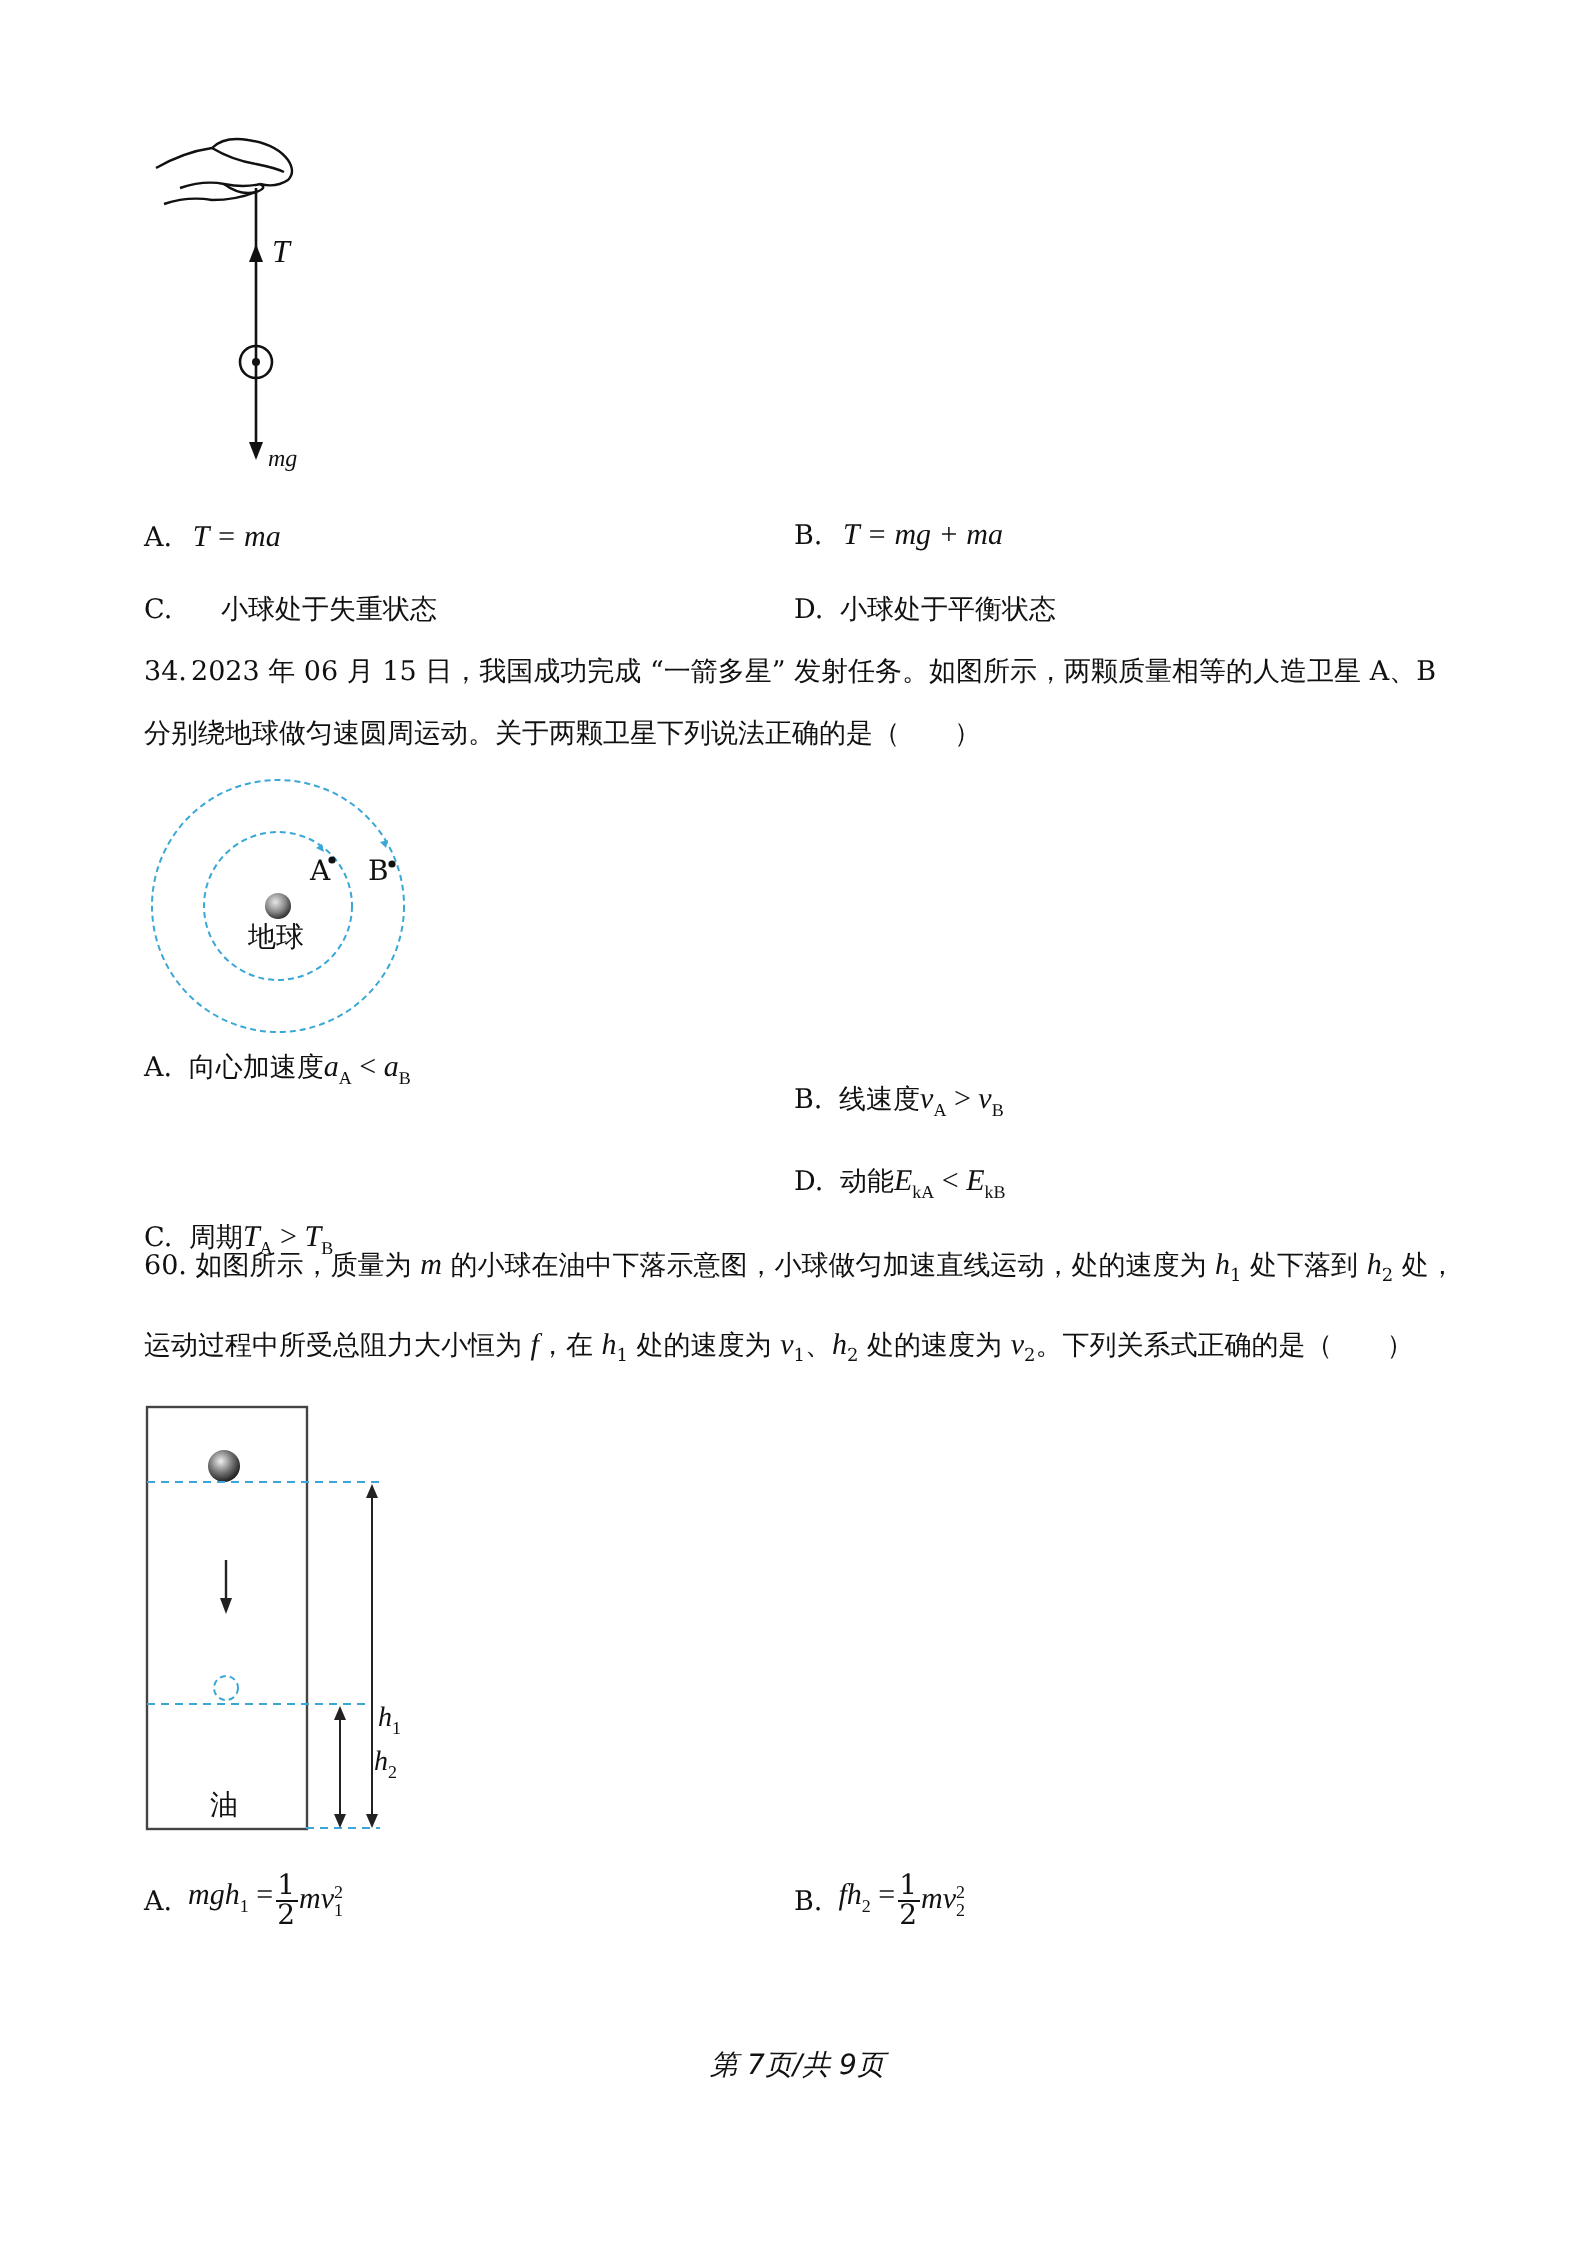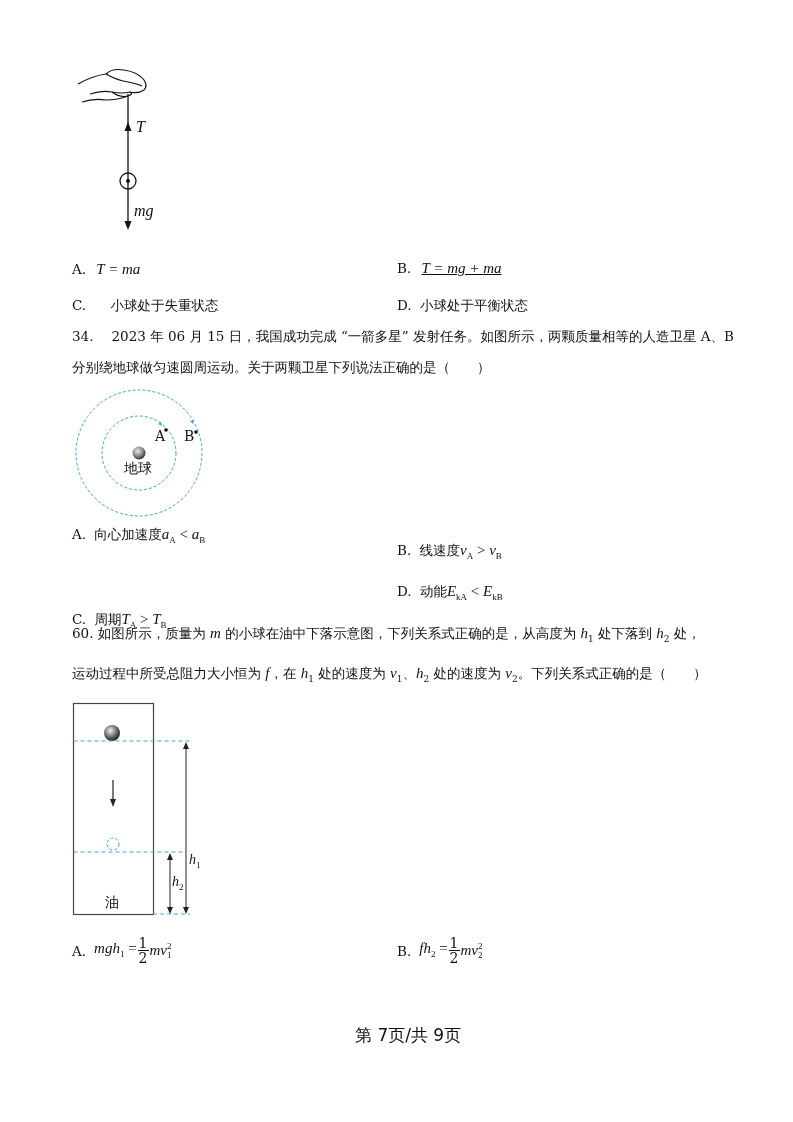--- a/index.html
+++ b/index.html
@@ -6,21 +6,21 @@
   body { width: 793px; height: 1122px; position: relative; overflow: hidden;
          font-family: "DejaVu Serif", "Liberation Serif", serif; color: #111; }
   .abs { position: absolute; }
   .txt { font-size: 13.5px; line-height: 18px; white-space: nowrap; }
   .opt { font-size: 13.5px; line-height: 18px; white-space: nowrap; }
   .math { font-family: "Liberation Serif", "DejaVu Serif", serif; font-style: italic; font-size: 15px; }
   .rm { font-style: normal; }
   sub, sup { font-size: 9px; font-style: normal; }
   .frac { display: inline-flex; flex-direction: column; align-items: center; vertical-align: middle; font-style: normal; font-size: 14px; line-height: 14px; margin: 0 1px; }
   .frac .num { border-bottom: 1px solid #111; padding: 0 1px; }
-  .footer { font-size: 17px; font-family: "DejaVu Sans", sans-serif; }
+  .footer { font-size: 14px; font-family: "DejaVu Sans", sans-serif; font-style: italic; }
 </style>
 </head>
 <body>
 
 <div class="abs" style="left:72px; top:64px; width:110px; height:180px;">
   <svg width="110" height="180" viewBox="0 0 110 180">
 
     <g fill="none" stroke="#111" stroke-width="1.2">
       <path d="M6 20 Q20 12 34 10 Q40 4 52 6 Q66 8 72 16 Q76 22 72 26 Q66 30 58 28"></path>
       <path d="M34 10 Q44 16 56 18 Q66 20 70 22"></path>
@@ -32,42 +32,42 @@
     <line x1="56" y1="30" x2="56" y2="158" stroke="#111" stroke-width="1.3"></line>
 
     <polygon points="56,58 52.5,67 59.5,67" fill="#111"></polygon>
 
     <circle cx="56" cy="117" r="8" fill="none" stroke="#111" stroke-width="1.3"></circle>
     <circle cx="56" cy="117" r="2" fill="#111"></circle>
 
     <polygon points="56,166 52.5,157 59.5,157" fill="#111"></polygon>
   </svg>
   <span class="abs math" style="left:64px; top:54px; font-size:16px;">T</span>
-  <span class="abs math" style="left:62px; top:138px; font-size:16px;">mg</span>
+  <span class="abs math" style="left:62px; top:158px; font-size:12px;">mg</span>
 </div>
 
 <div class="abs opt" style="left:72px; top:260px;">
   <span>A.</span>
   <span class="math" style="margin-left:6px;">T = ma</span>
 </div>
 <div class="abs opt" style="left:397px; top:259px;">
   <span>B.</span>
-  <span class="math" style="margin-left:6px;text-decoration:underline;">T = mg + ma</span>
+  <span class="math" style="margin-left:6px;">T = mg + ma</span>
 </div>
 <div class="abs opt" style="left:72px; top:296px;">
   <span>C.</span>
   <span style="margin-left:20px;">小球处于失重状态</span>
 </div>
 <div class="abs opt" style="left:397px; top:296px;">
   <span>D.</span>
   <span style="margin-left:4px;">小球处于平衡状态</span>
 </div>
 
 <div class="abs txt" style="left:72px; top:327px;">
-  <span>34.</span><span style="margin-left:18px;">2023 年 06 月 15 日，我国成功完成 “一箭多星” 发射任务。如图所示，两颗质量相等的人造卫星 A、B</span>
+  <span>34.</span><span style="margin-left:2px;">2023 年 06 月 15 日，我国成功完成 “一箭多星” 发射任务。如图所示，两颗质量相等的人造卫星 A、B</span>
 </div>
 <div class="abs txt" style="left:72px; top:358px;">
   <span>分别绕地球做匀速圆周运动。关于两颗卫星下列说法正确的是（　　）</span>
 </div>
 
 <div class="abs" style="left:74px; top:388px; width:132px; height:132px;">
   <svg width="132" height="132" viewBox="0 0 132 132">
     <circle cx="65" cy="65" r="63" fill="none" stroke="#3aa7d6" stroke-width="1" stroke-dasharray="3,2"></circle>
     <circle cx="65" cy="65" r="37" fill="none" stroke="#3aa7d6" stroke-width="1" stroke-dasharray="3,2"></circle>
     <defs>
@@ -100,21 +100,21 @@
   <span>C.</span>
   <span style="margin-left:4px;">周期</span><span class="math"><span>T</span><sub>A</sub> <span class="rm">&gt;</span> <span>T</span><sub>B</sub></span>
 </div>
 <div class="abs opt" style="left:397px; top:582px;">
   <span>D.</span>
   <span style="margin-left:4px;">动能</span><span class="math"><span>E</span><sub>kA</sub> <span class="rm">&lt;</span> <span>E</span><sub>kB</sub></span>
 </div>
 
 <div class="abs txt" style="left:72px; top:624px;">
   <span>60.</span>
-  <span>如图所示，质量为 </span><span class="math">m</span><span> 的小球在油中下落示意图，下列关系式正确的是，从高度为 </span><span class="math">h</span><sub>1</sub><span> 处下落到 </span><span class="math">h</span><sub>2</sub><span> 处，</span>
+  <span>如图所示，质量为 </span><span class="math">m</span><span> 的小球在油中下落示意图，小球做匀加速直线运动，处的速度为 </span><span class="math">h</span><sub>1</sub><span> 处下落到 </span><span class="math">h</span><sub>2</sub><span> 处，</span>
 </div>
 <div class="abs txt" style="left:72px; top:664px;">
   <span>运动过程中所受总阻力大小恒为 </span><span class="math">f</span><span>，在 </span><span class="math">h</span><sub>1</sub><span> 处的速度为 </span><span class="math">v</span><sub>1</sub><span>、</span><span class="math">h</span><sub>2</sub><span> 处的速度为 </span><span class="math">v</span><sub>2</sub><span>。下列关系式正确的是（　　）</span>
 </div>
 
 <div class="abs" style="left:72px; top:702px; width:130px; height:216px;">
   <svg width="130" height="216" viewBox="0 0 130 216">
     <defs>
       <radialGradient id="ballGrad" cx="40%" cy="35%" r="65%">
         <stop offset="0%" stop-color="#f0f0f0"></stop>
@@ -131,21 +131,21 @@
     <polygon points="41,105 38,97 44,97" fill="#222"></polygon>
     <circle cx="41" cy="142" r="6" fill="none" stroke="#3aa7d6" stroke-width="1" stroke-dasharray="3,2"></circle>
     <line x1="114" y1="44" x2="114" y2="207" stroke="#222" stroke-width="1"></line>
     <polygon points="114,40 111,47 117,47" fill="#222"></polygon>
     <polygon points="114,212 111,205 117,205" fill="#222"></polygon>
     <line x1="98" y1="155" x2="98" y2="207" stroke="#222" stroke-width="1"></line>
     <polygon points="98,151 95,158 101,158" fill="#222"></polygon>
     <polygon points="98,212 95,205 101,205" fill="#222"></polygon>
   </svg>
   <span class="abs math" style="left:117px; top:114px; font-size:14px;margin-top:36px;"><span>h</span><sub>1</sub></span>
-  <span class="abs math" style="left:100px; top:172px; font-size:14px;"><span>h</span><sub>2</sub></span>
+  <span class="abs math" style="left:100px; top:172px; font-size:14px;padding-left:15px;"><span>h</span><sub>2</sub></span>
   <span class="abs" style="left:33px; top:192px; font-size:14px;">油</span>
 </div>
 
 <div class="abs opt" style="left:72px; top:936px; display:flex; align-items:center;">
   <span>A.</span>
   <span class="math" style="margin-left:8px;"><span>mgh</span><sub>1</sub> <span class="rm">=</span></span>
   <span class="frac">
       <span class="num">1</span>
       <span>2</span>
     </span>

